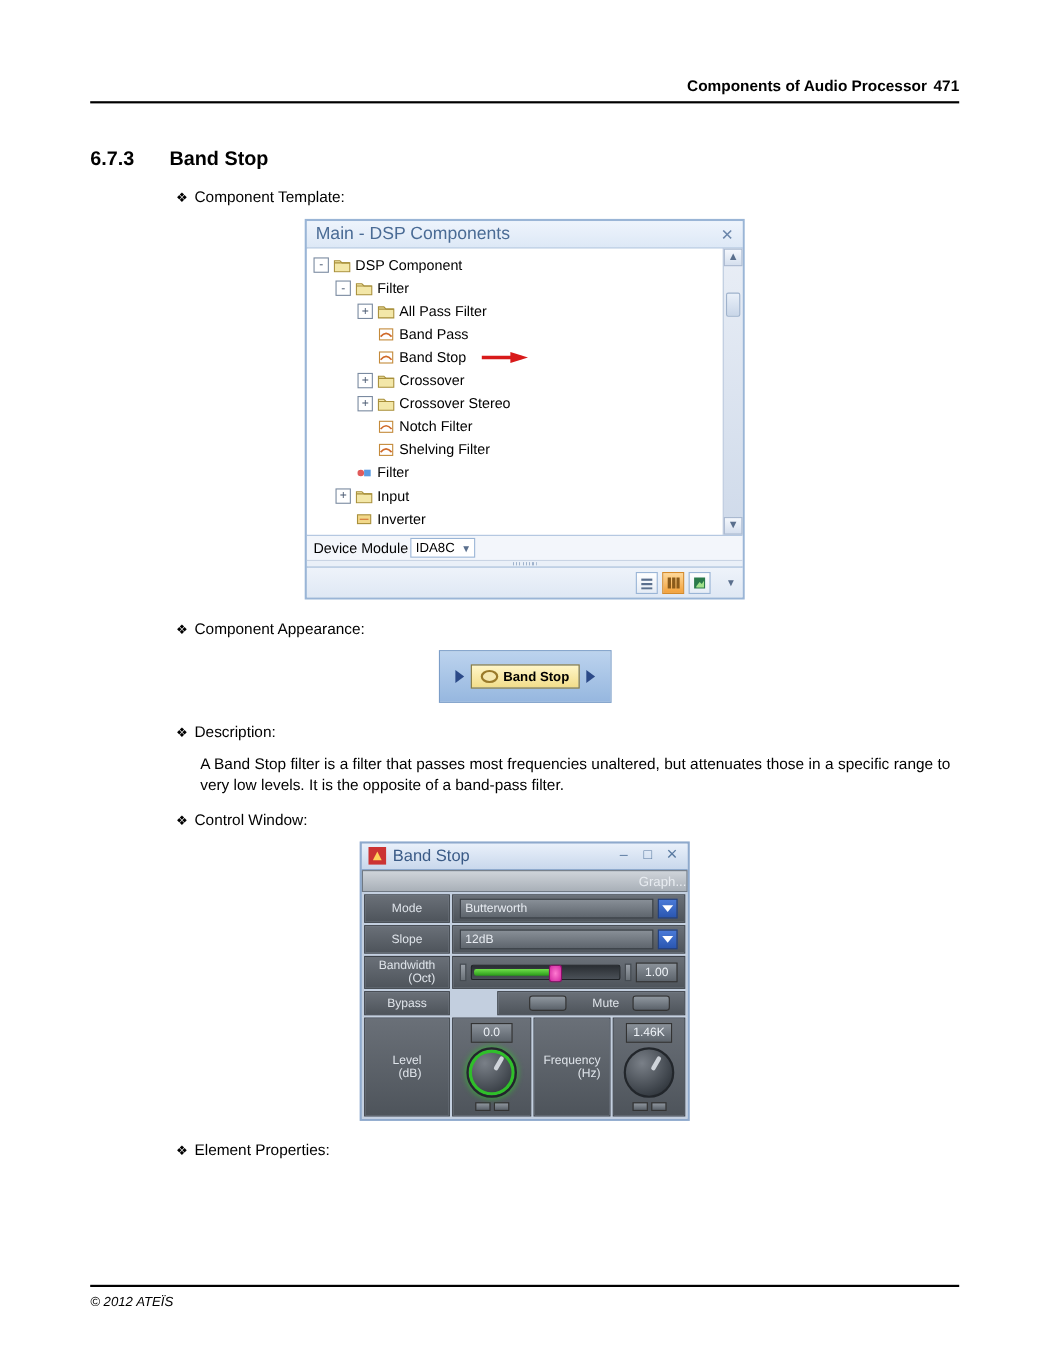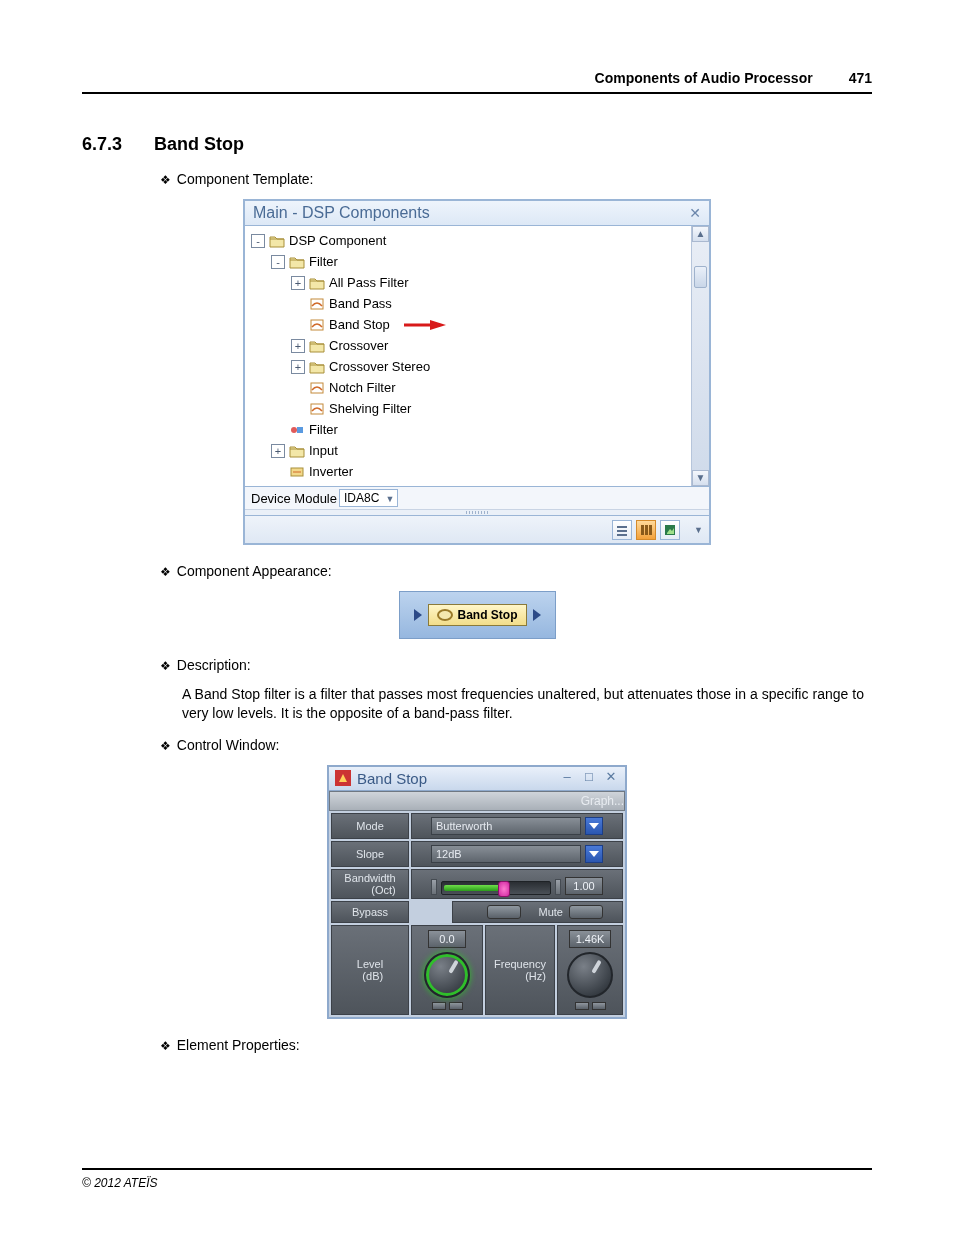--- a/index.html
+++ b/index.html
@@ -12,39 +12,39 @@
     color: #000;
   }
   .page {
     position: absolute;
     left: 82px; right: 82px; top: 70px; bottom: 70px;
   }
   .header-row {
     display: flex;
     justify-content: flex-end;
     align-items: center;
-    gap: 36px;
+    gap: 6px;
     font-size: 14px;
     font-weight: bold;
     border-bottom: 2px solid #000;
     padding-bottom: 6px;
     margin-bottom: 40px;
   }
   .header-page { font-weight: bold; }
   .sec-heading { display: flex; gap: 32px; margin-bottom: 16px; margin-left: 0; }
   .sec-num { font-size: 18px; font-weight: bold; }
   .sec-title { font-size: 18px; font-weight: bold; }
   .bullet-row { display: flex; align-items: flex-start; gap: 6px; font-size: 14px; margin-left: 78px; margin-bottom: 10px; }
   .bullet-icon { font-size: 12px; line-height: 18px; }
   .body-p { font-size: 14px; margin-left: 100px; margin-right: 8px; text-align: justify; line-height: 1.35; margin-bottom: 14px; }
   .figure-wrap { display: flex; justify-content: center; margin: 10px 0 18px 0; }
 
   
   .win1 {
-    width: 468px;
+    width: 400px;
     border: 2px solid #9ab5d6;
     background: #fff;
     font-family: Tahoma, Arial, sans-serif;
     font-size: 13px;
     box-shadow: 0 0 0 1px #e4ecf6 inset;
   }
   .win1-title {
     background: linear-gradient(#eef4fc, #dde8f6);
     color: #4a6b95;
     font-size: 16px;
@@ -98,21 +98,21 @@
     border:2px solid #8ea9cc;
     background:#d9e3f1;
   }
   .win2-title{ background:linear-gradient(#e9f0fa,#c9d8ec); padding:3px 6px; display:flex; align-items:center; gap:6px; border-bottom:1px solid #8ea9cc;}
   .win2-title .ticon{width:16px;height:16px;background:#c33; display:inline-flex;align-items:center;justify-content:center;}
   .win2-title .tlabel{color:#3a5a86;font-size:15px;flex:1;}
   .win2-title .wbtn{width:16px;height:14px;color:#5a7aa0;font-size:13px;text-align:center;line-height:12px;}
   .win2-graph{background:linear-gradient(#cfd4da,#a9b0b8);border:1px solid #6f7882;color:#e8ecf1;font-size:12px;text-align:right;padding:2px 0;}
   .win2-grid{display:grid;grid-template-columns:78px 1fr;gap:2px;padding:2px;background:#c3cfdf;}
   .cell-lbl{background:linear-gradient(#6a7078,#4e545b);color:#dfe4ea;font-size:11px;display:flex;align-items:center;justify-content:center;text-align:right;border:1px solid #3c4148;padding:2px;}
-  .cell-ctl{background:linear-gradient(#6a7078,#4e545b);border:1px solid #3c4148;display:flex;align-items:flex-end;gap:4px;padding:3px 19px;}
+  .cell-ctl{background:linear-gradient(#6a7078,#4e545b);border:1px solid #3c4148;display:flex;align-items:center;gap:4px;padding:3px 6px;}
   .dd{flex:1;background:linear-gradient(#888f97,#5e656d);border:1px solid #3a4047;color:#e6eaf0;font-size:11px;padding:2px 4px;display:flex;justify-content:space-between;align-items:center;}
   .dd-arrow{width:18px;height:18px;background:linear-gradient(#4a7ad8,#2a56b0);display:flex;align-items:center;justify-content:center;border:1px solid #1c3e86;}
   .dd-arrow span{width:0;height:0;border-left:5px solid transparent;border-right:5px solid transparent;border-top:6px solid #fff;}
   .slider-track{flex:1;height:14px;background:linear-gradient(#2a2e33,#4a5057);border:1px solid #1e2226;position:relative;border-radius:2px;}
   .slider-fill{position:absolute;left:2px;top:3px;bottom:3px;width:55%;background:linear-gradient(#6fdf4a,#2a9a1a);border-radius:2px;}
   .slider-thumb{position:absolute;left:52%;top:-1px;width:12px;height:16px;background:radial-gradient(#ff7ad0,#d026a0);border:1px solid #8a1068;border-radius:3px;}
   .valbox{background:linear-gradient(#8a9199,#5c636b);border:1px solid #333;color:#eef2f7;font-size:11px;padding:2px 6px;min-width:38px;text-align:center;}
   .tick{width:6px;height:16px;background:linear-gradient(#9aa0a8,#6a7178);border:1px solid #454b52;}
   .row-split{display:grid;grid-template-columns:1fr 1fr;gap:2px;margin-left:41px;}
   .togglebtn{width:34px;height:14px;background:linear-gradient(#9098a0,#5a6169);border:1px solid #333;border-radius:3px;margin:auto;}

